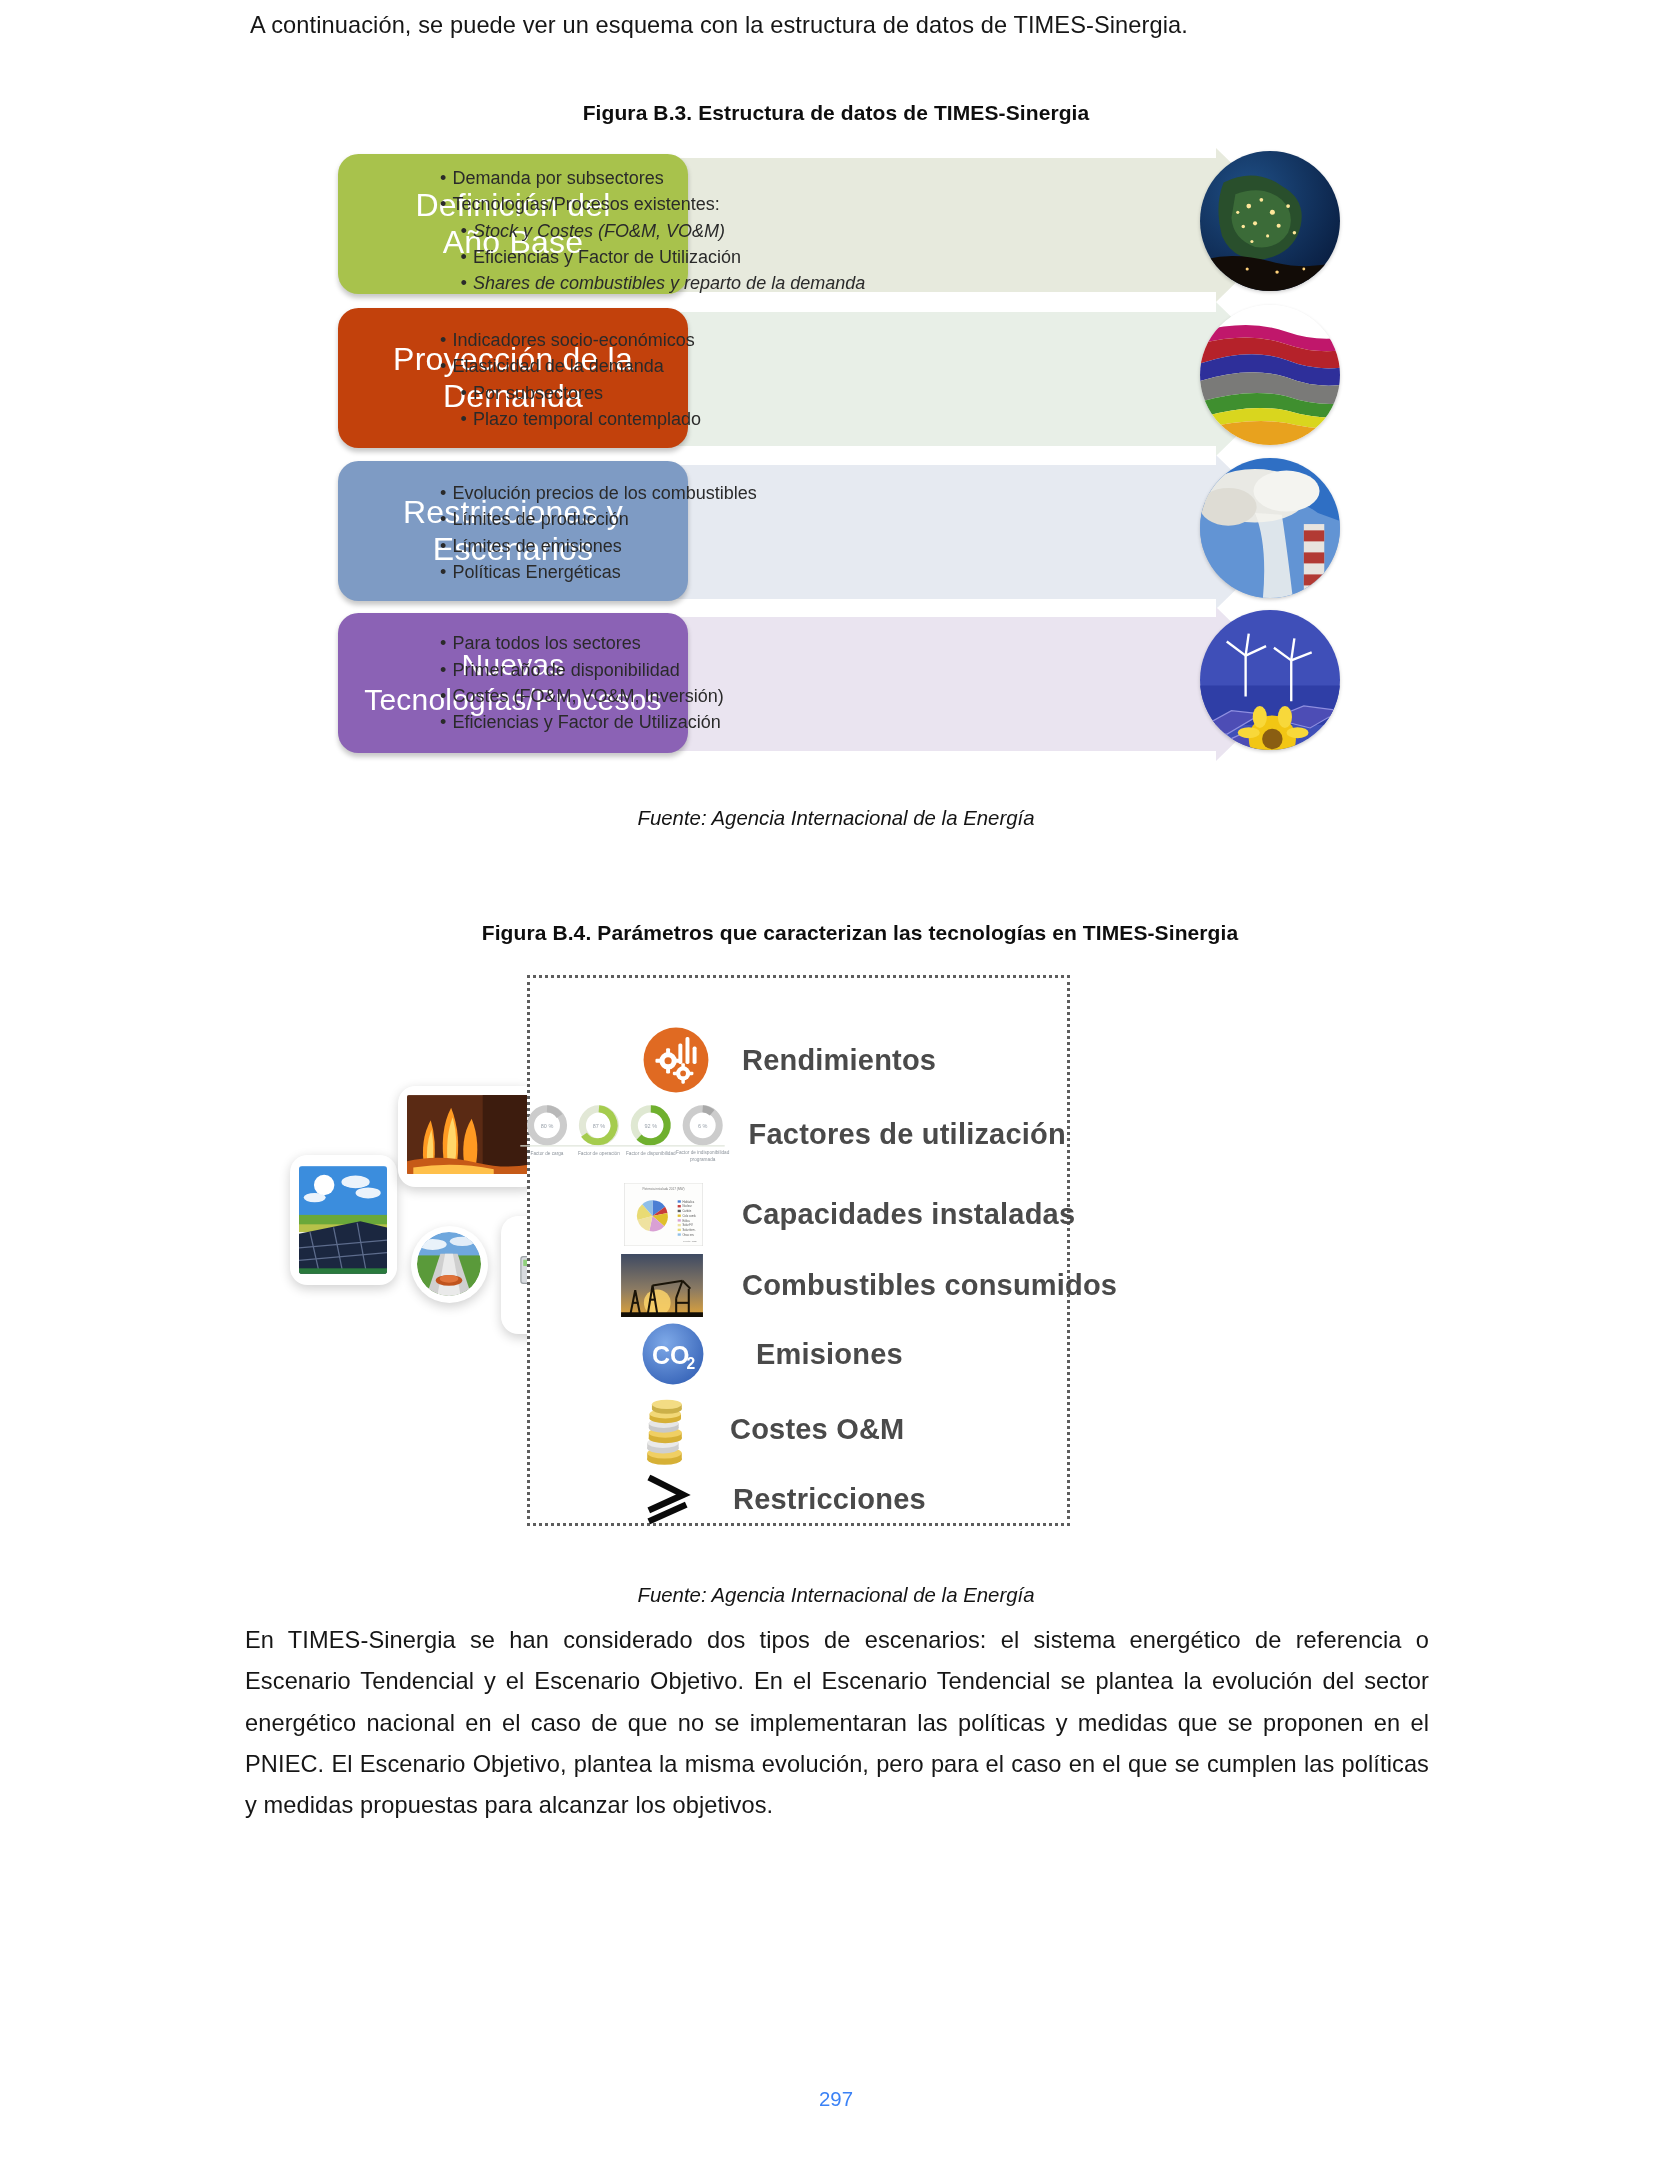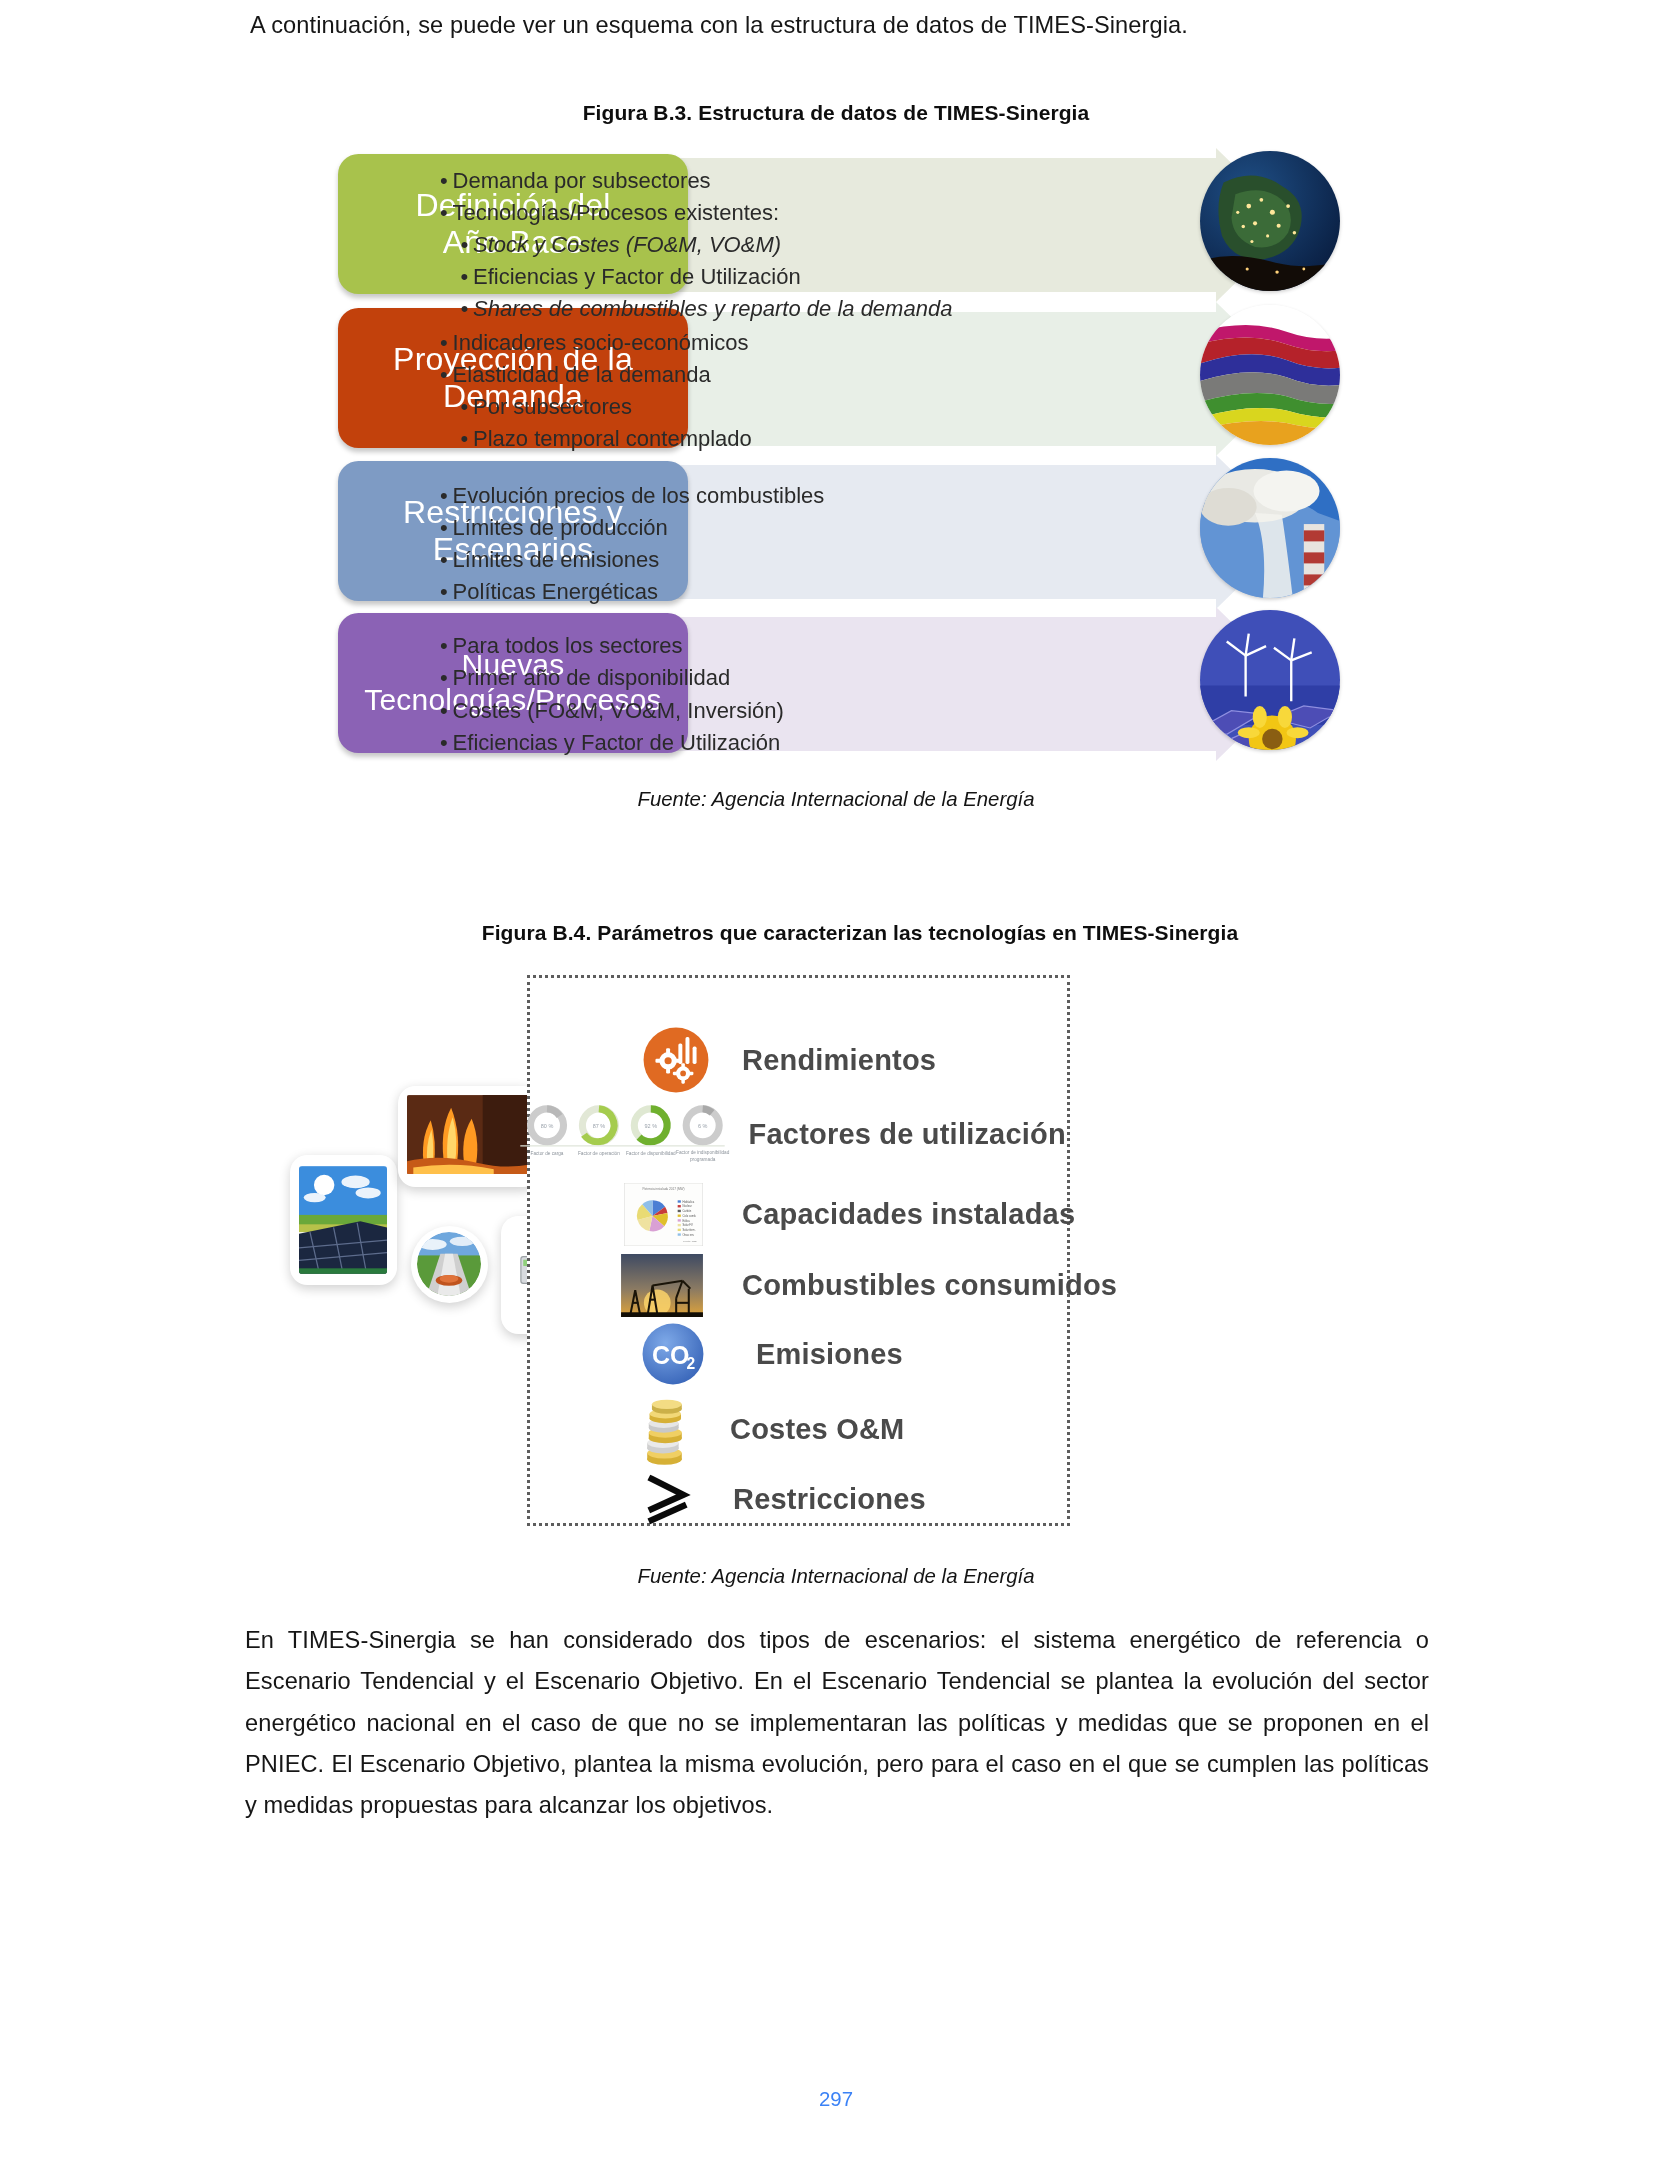--- a/index.html
+++ b/index.html
@@ -30,20 +30,21 @@
     font-size:21px;
     text-align:center;
     color:#0e0e0e;
     letter-spacing:0.1px;
   }
   .fig-source {
     font-style:italic;
     font-size:20.4px;
     text-align:center;
     color:#141414;
+    margin-top:19px;
   }
 
   
   #figure-b3-title { position:absolute; left:0; top:101px; width:1672px; }
   #figure-b3 {
     position:absolute;
     left:338px; top:154px;
     width:999px; height:621px;
   }
   .b3-row {
@@ -89,21 +90,21 @@
     z-index:3;
   }
   .b3-box.narrowtext { font-size:30px; }
 
   
   .b3-bullets {
     position:absolute;
     left:102px; top:11px;
     width:692px;
     z-index:4;
-    font-size:22px;
+    font-size:18px;
     line-height:1.46;
     color:#2a2a2a;
   }
   .b3-bullets .bl { white-space:nowrap; }
   .b3-bullets .bl.lvl1 { padding-left:0px; }
   .b3-bullets .bl.lvl2 { padding-left:20.4px; }
   .b3-bullets .bl .dot { display:inline-block; width:12.6px; }
   .b3-bullets .bl.ital { font-style:italic; }
 
   

